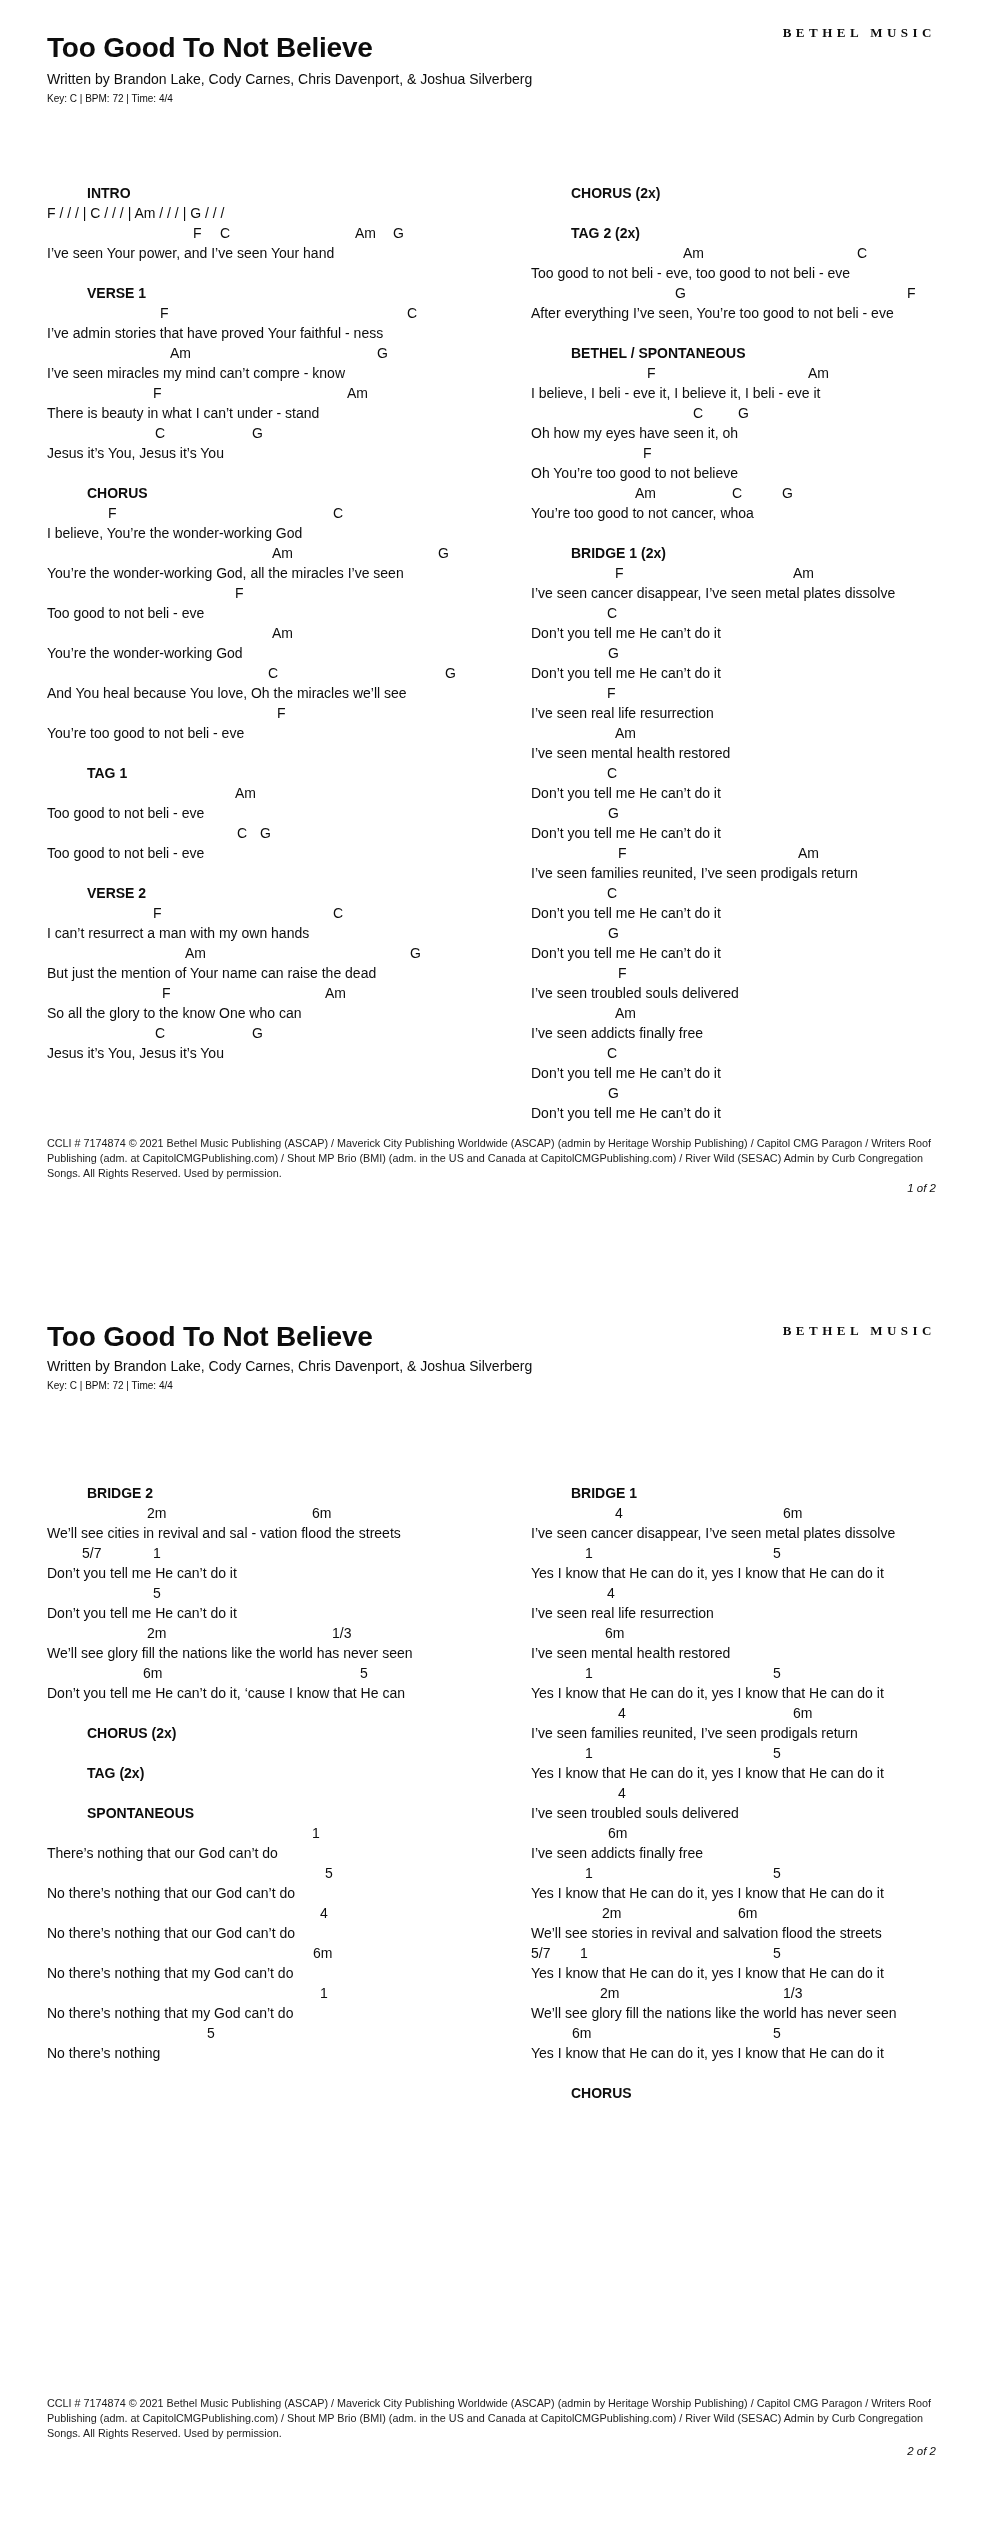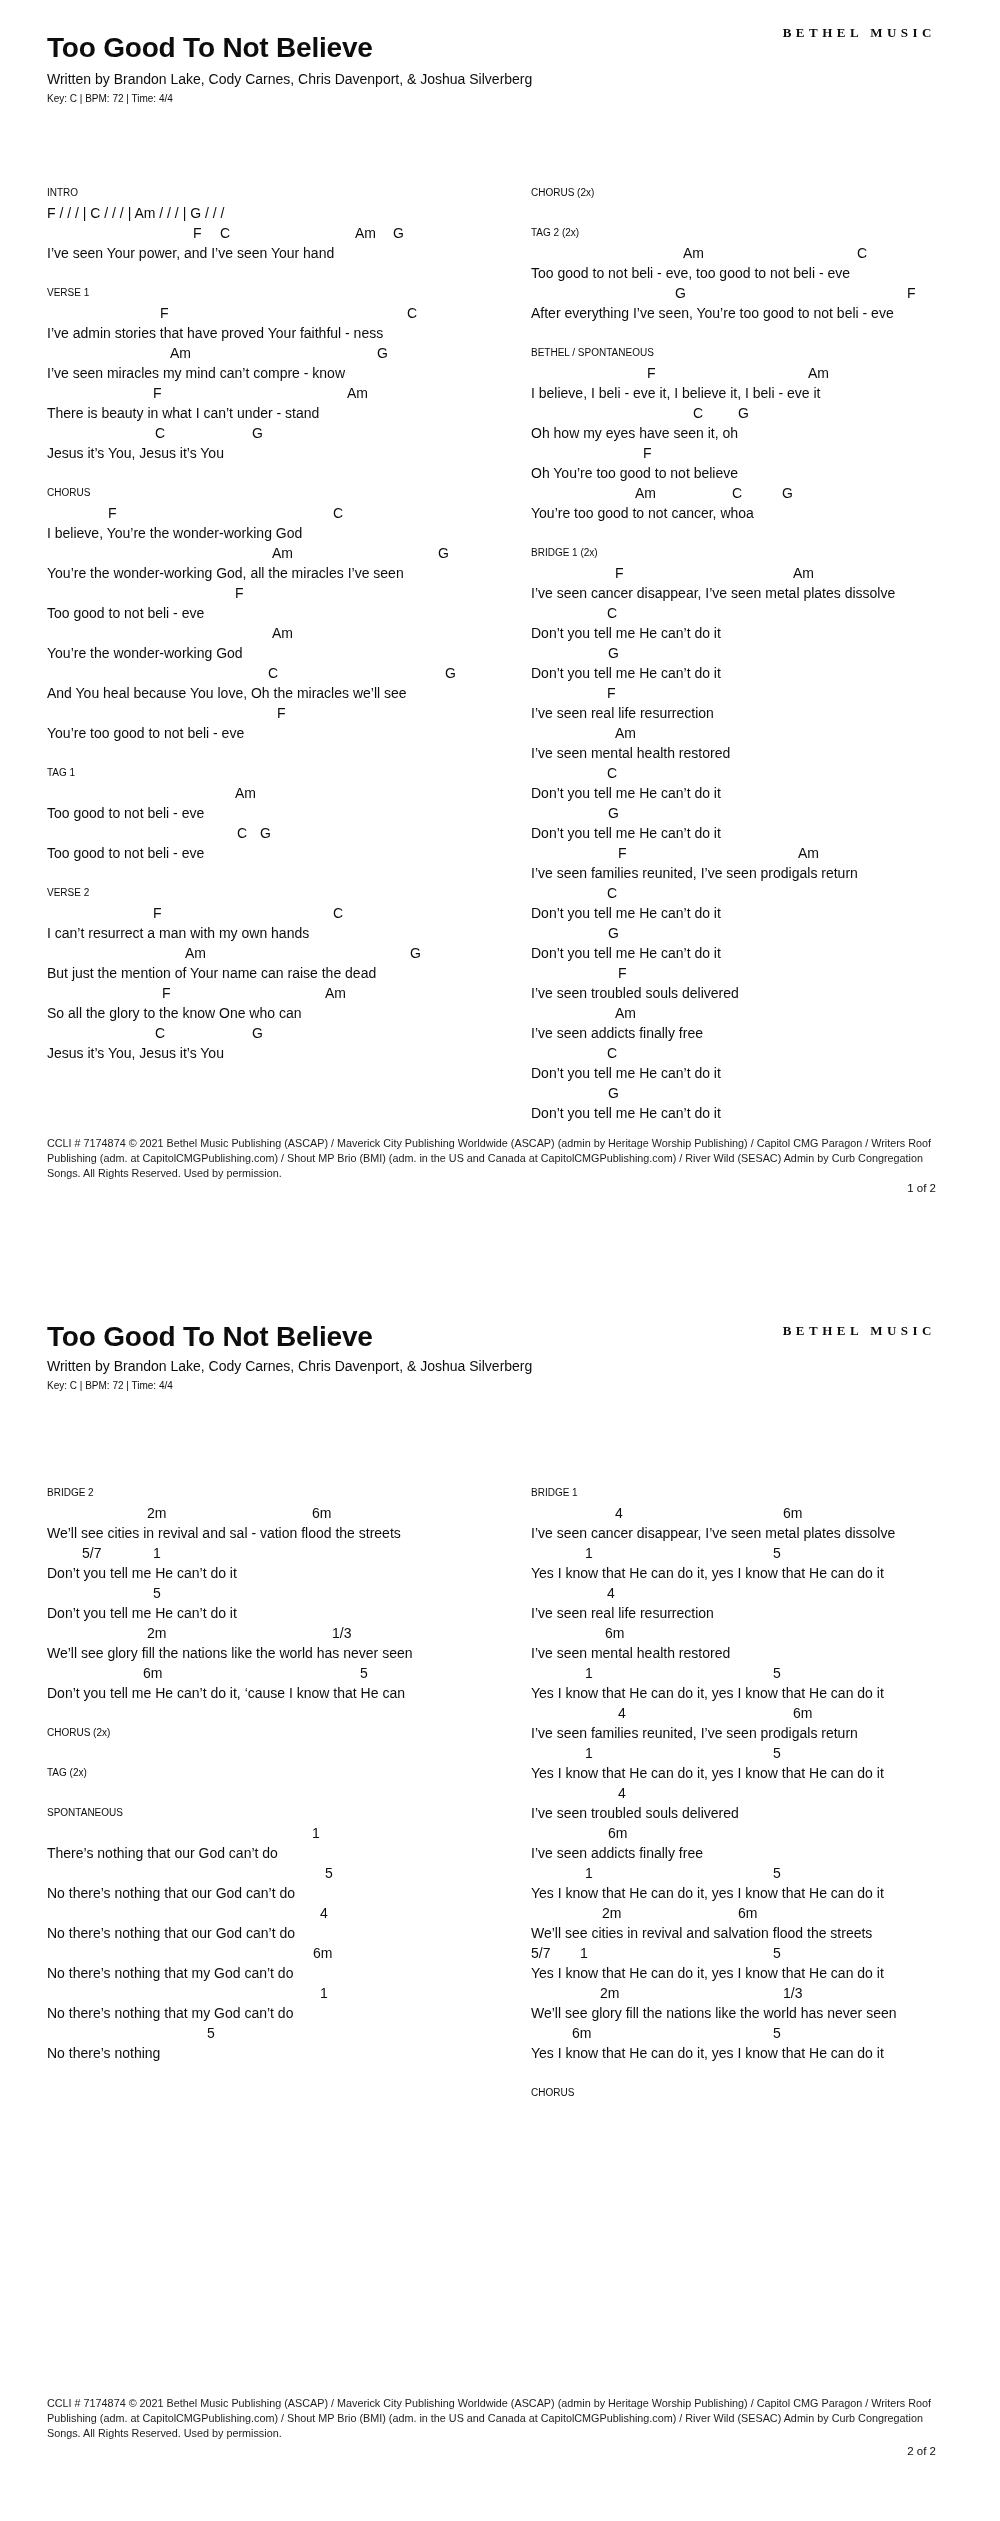--- a/index.html
+++ b/index.html
@@ -17,31 +17,31 @@
   }
   .authors { position:absolute; left:47px; font-size:14px; line-height:18px; white-space:nowrap; }
   .meta    { position:absolute; left:47px; font-size:10px; line-height:18px; white-space:nowrap; }
   .logo {
     position:absolute; right:64px;
     font-family:"Liberation Serif", serif;
     font-size:13px; font-weight:600; letter-spacing:4.5px; white-space:nowrap;
   }
   .col { position:absolute; width:462px; }
   .section { margin-bottom:20px; }
-  .sec-title { font-size:10px; font-weight:normal; height:20px; line-height:20px; white-space:nowrap; }
+  .sec-title { font-size:14px; font-weight:bold; height:20px; line-height:20px; white-space:nowrap;margin-left:40px; }
   .row { height:20px; line-height:20px; font-size:14px; white-space:nowrap; }
   .chords { position:relative; }
   .chord { position:absolute; top:0; }
   .footer {
     position:absolute; left:47px; width:895px;
     font-size:10.8px; line-height:15px; color:#1c1c1c;
   }
   .pagenum {
     position:absolute; left:47px; width:889px; text-align:right;
-    font-size:11.5px; line-height:14px;
+    font-size:11.5px; line-height:14px;font-style:italic;
   }
 </style>
 </head>
 <body>
 
 <div class="logo" style="top:25px">BETHEL MUSIC</div>
 <h1 class="title" style="top:33px">Too Good To Not Believe</h1>
 <div class="authors" style="top:70px">Written by Brandon Lake, Cody Carnes, Chris Davenport, &amp; Joshua Silverberg</div>
 <div class="meta" style="top:90px">Key: C | BPM: 72 | Time: 4/4</div>
 
@@ -365,21 +365,21 @@
       <div class="row">I’ve seen addicts finally free</div>
       <div class="row chords">
         <span class="chord" style="left: 54px;">1</span>
         <span class="chord" style="left: 242px;">5</span>
       </div>
       <div class="row">Yes I know that He can do it, yes I know that He can do it</div>
       <div class="row chords">
         <span class="chord" style="left: 71px;">2m</span>
         <span class="chord" style="left: 207px;">6m</span>
       </div>
-      <div class="row">We’ll see cities in revival and salvation flood the streets</div>
+      <div class="row">We’ll see stories in revival and salvation flood the streets</div>
       <div class="row chords">
         <span class="chord" style="left: 0px;">5/7</span>
         <span class="chord" style="left: 49px;">1</span>
         <span class="chord" style="left: 242px;">5</span>
       </div>
       <div class="row">Yes I know that He can do it, yes I know that He can do it</div>
       <div class="row chords">
         <span class="chord" style="left: 69px;">2m</span>
         <span class="chord" style="left: 252px;">1/3</span>
       </div>

